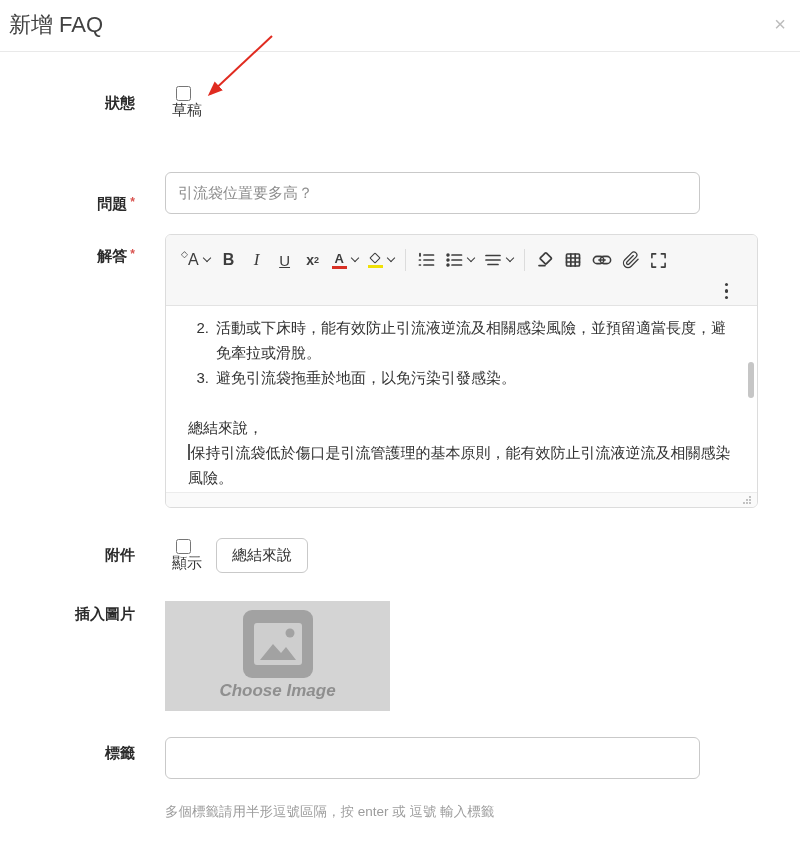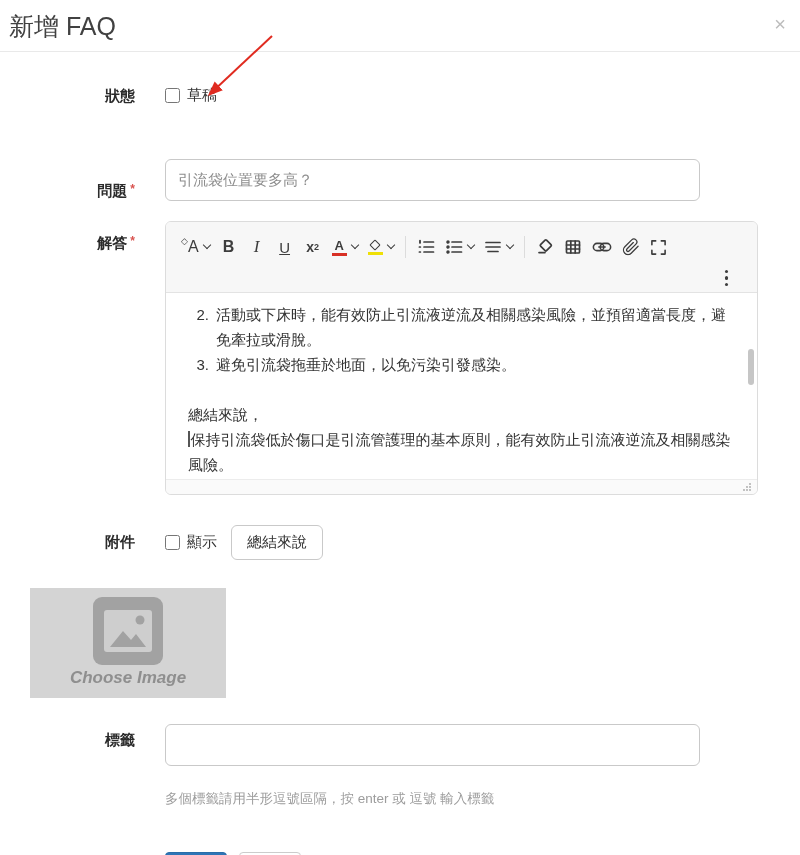--- a/index.html
+++ b/index.html
@@ -2,21 +2,21 @@
 <html><head>
 <meta charset="utf-8">
 <style>
   * { margin:0; padding:0; box-sizing:border-box; }
   html,body { width:800px; height:855px; background:#fff; overflow:hidden;
     font-family:"Liberation Sans", sans-serif; color:#212529; position:relative; }
 
   
   .modal-header { display:flex; justify-content:space-between; align-items:flex-start;
     height:52px; padding:10px 14px 0 9px; border-bottom:1px solid #e9e9e9; }
-  .modal-title { font-size:25px; font-weight:400; color:#414141; }
+  .modal-title { font-size:22px; font-weight:400; color:#414141; }
   .close-x { color:#bcbcbc; font-size:20px; line-height:1; margin-top:4px; cursor:pointer; }
 
   
   .frow { display:flex; }
   .col-label { width:135px; flex-shrink:0; text-align:right; font-weight:700;
     font-size:15px; color:#2b2b2b; }
   .col-label .req { color:#d9534f; font-size:12px; vertical-align:top; margin-left:3px; font-weight:700; }
   .col-ctrl { margin-left:30px; }
 
   #row-status   { margin-top:34px; align-items:center; }
@@ -24,21 +24,21 @@
   #row-answer   { margin-top:20px; }
   #row-answer .col-label { padding-top:13px; }
   #row-attach   { margin-top:30px; align-items:center; }
   #row-image    { margin-top:28px; }
   #row-image .col-label { padding-top:4px; }
   #row-tags     { margin-top:26px; }
   #row-tags .col-label { padding-top:7px; }
   #row-actions  { margin-top:44px; }
 
   
-  .chk-wrap { display:inline-flex; align-items:center; }
+  .chk-wrap { display:inline-flex; align-items:center;flex-direction:column; }
   input[type=checkbox] { appearance:none; -webkit-appearance:none; width:15px; height:15px;
     border:1.5px solid #767676; border-radius:2.5px; background:#fff; cursor:pointer; }
   .chk-label { font-size:15px; font-weight:400; color:#333; margin-left:7px; }
 
   
   .txt { width:535px; height:34px; border:1px solid #c9c9c9; border-radius:6px;
     padding:20px 12px; font-size:15px; font-family:inherit; outline:none; background:#fff; }
   .txt-question { color:#8d8d8d; }
   .txt-tags { height:32px; color:#333; }
   .hint { margin-top:24px; font-size:13.5px; color:#9c9c9c; }
@@ -82,21 +82,21 @@
     background:#c6c6c6; border-radius:3px; }
   .statusbar { height:15px; background:#fafafa; border-top:1px solid #ececec;
     display:flex; justify-content:flex-end; align-items:center; padding-right:5px; }
 
   
   .attach-ctrl { display:flex; align-items:center; }
   .upload-btn { margin-left:14px; padding:7px 15px; background:#fff; border:1px solid #c9c9c9;
     border-radius:6px; font-size:15px; color:#333; font-family:inherit; cursor:pointer; }
 
   
-  .img-ph { width:196px; height:110px; background:#d4d4d4; display:flex; flex-direction:column;
+  .img-ph { width:225px; height:110px; background:#d4d4d4; display:flex; flex-direction:column;
     align-items:center; padding-top:9px; cursor:pointer; }
   .img-ph-text { font-weight:700; font-style:italic; font-size:17px; color:#8f8f8f; margin-top:1px; }
 
   
   .btn { font-family:inherit; font-size:15px; border-radius:4px; padding:7px 15px; cursor:pointer; }
   .btn-primary { background:#2e75b6; border:1px solid #2a6da9; color:#fff; }
   .btn-default { background:#fff; border:1px solid #ccc; color:#333; margin-left:8px; }
 
   
   .anno-arrow { position:absolute; left:190px; top:28px; pointer-events:none; z-index:5; }
@@ -279,20 +279,21 @@
   <div class="col-ctrl attach-ctrl">
     <span class="chk-wrap">
       <input type="checkbox" style="">
       <span class="chk-label">顯示</span>
     </span>
     <button class="upload-btn">總結來說</button>
   </div>
 </div>
 
 <div class="frow" id="row-image">
+  <div class="col-label">插入圖片</div>
   <div class="col-ctrl">
     <div class="img-ph">
       <svg width="74" height="70" viewBox="0 0 74 70">
         <rect x="2" y="0" width="70" height="68" rx="9" fill="#a2a2a2"></rect>
         <rect x="13" y="13" width="48" height="42" rx="3" fill="#cecece"></rect>
         <circle cx="49" cy="23" r="4.5" fill="#a2a2a2"></circle>
         <path d="M19 50 L32 34 L40 43 L45 37 L55 50 Z" fill="#a2a2a2"></path>
       </svg>
       <div class="img-ph-text">Choose Image</div>
     </div>

